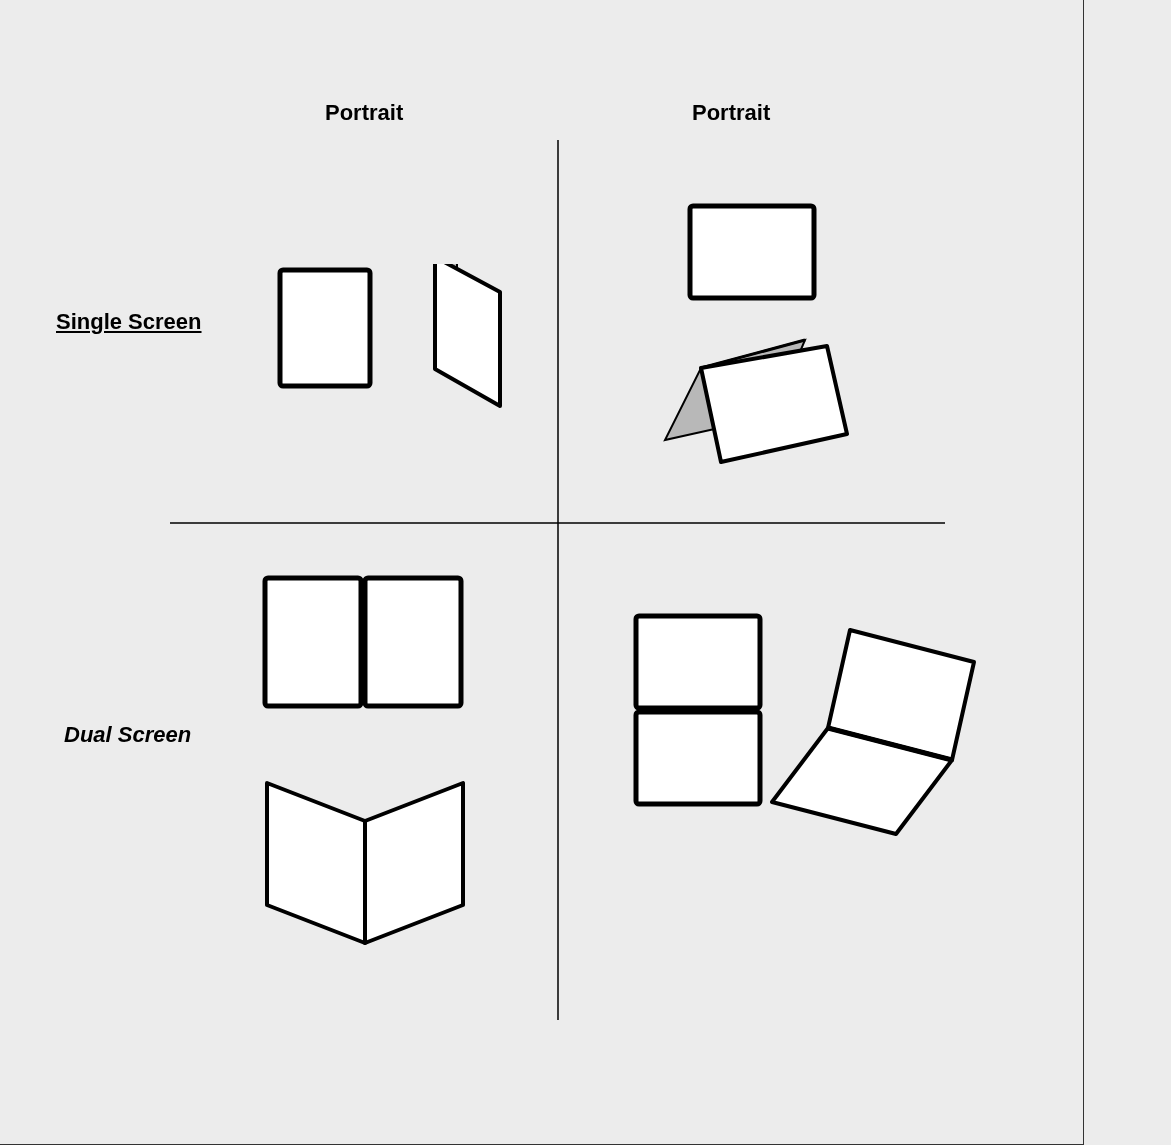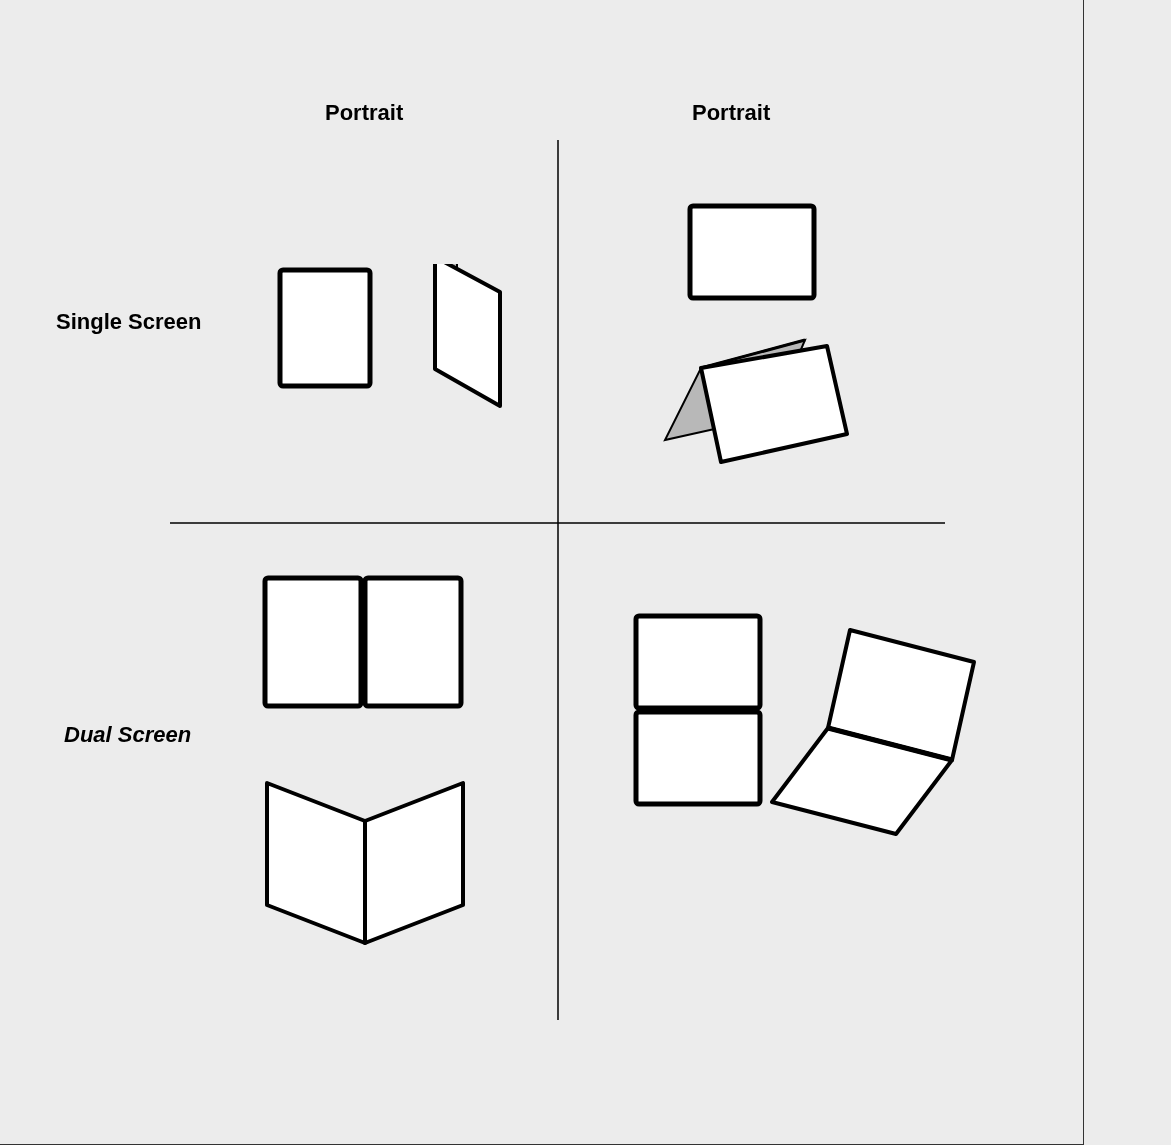--- a/index.html
+++ b/index.html
@@ -46,21 +46,21 @@
   .hinge-fill { fill: #b8b8b8; }
 </style>
 </head>
 <body>
 
 <div class="diagram">
 
   <div class="label" style="left:325px; top:100px;">Portrait</div>
   <div class="label" style="left:692px; top:100px;">Portrait</div>
 
-  <div class="label" style="left:56px; top:309px;">Single Screen</div>
+  <div class="label" style="left:56px; top:309px;text-decoration:underline;">Single Screen</div>
   <div class="label" style="left:64px; top:722px;font-style:italic;">Dual Screen</div>
 
   <svg class="axes">
     <line x1="558" y1="140" x2="558" y2="1020" stroke="#000" stroke-width="1.5"></line>
     <line x1="170" y1="523" x2="945" y2="523" stroke="#000" stroke-width="1.5"></line>
   </svg>
 
   <div class="cell" style="left:275px; top:264px;">
     <svg width="250" height="160" viewBox="0 0 250 160">
 

